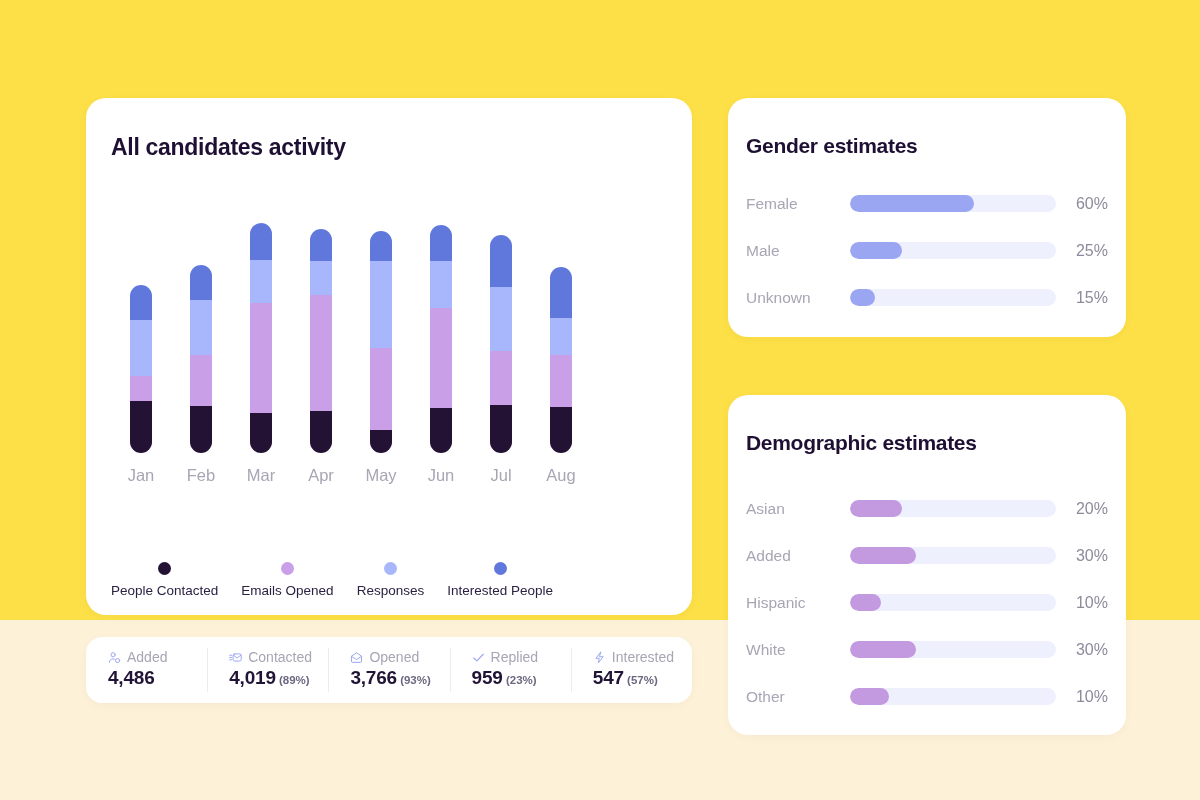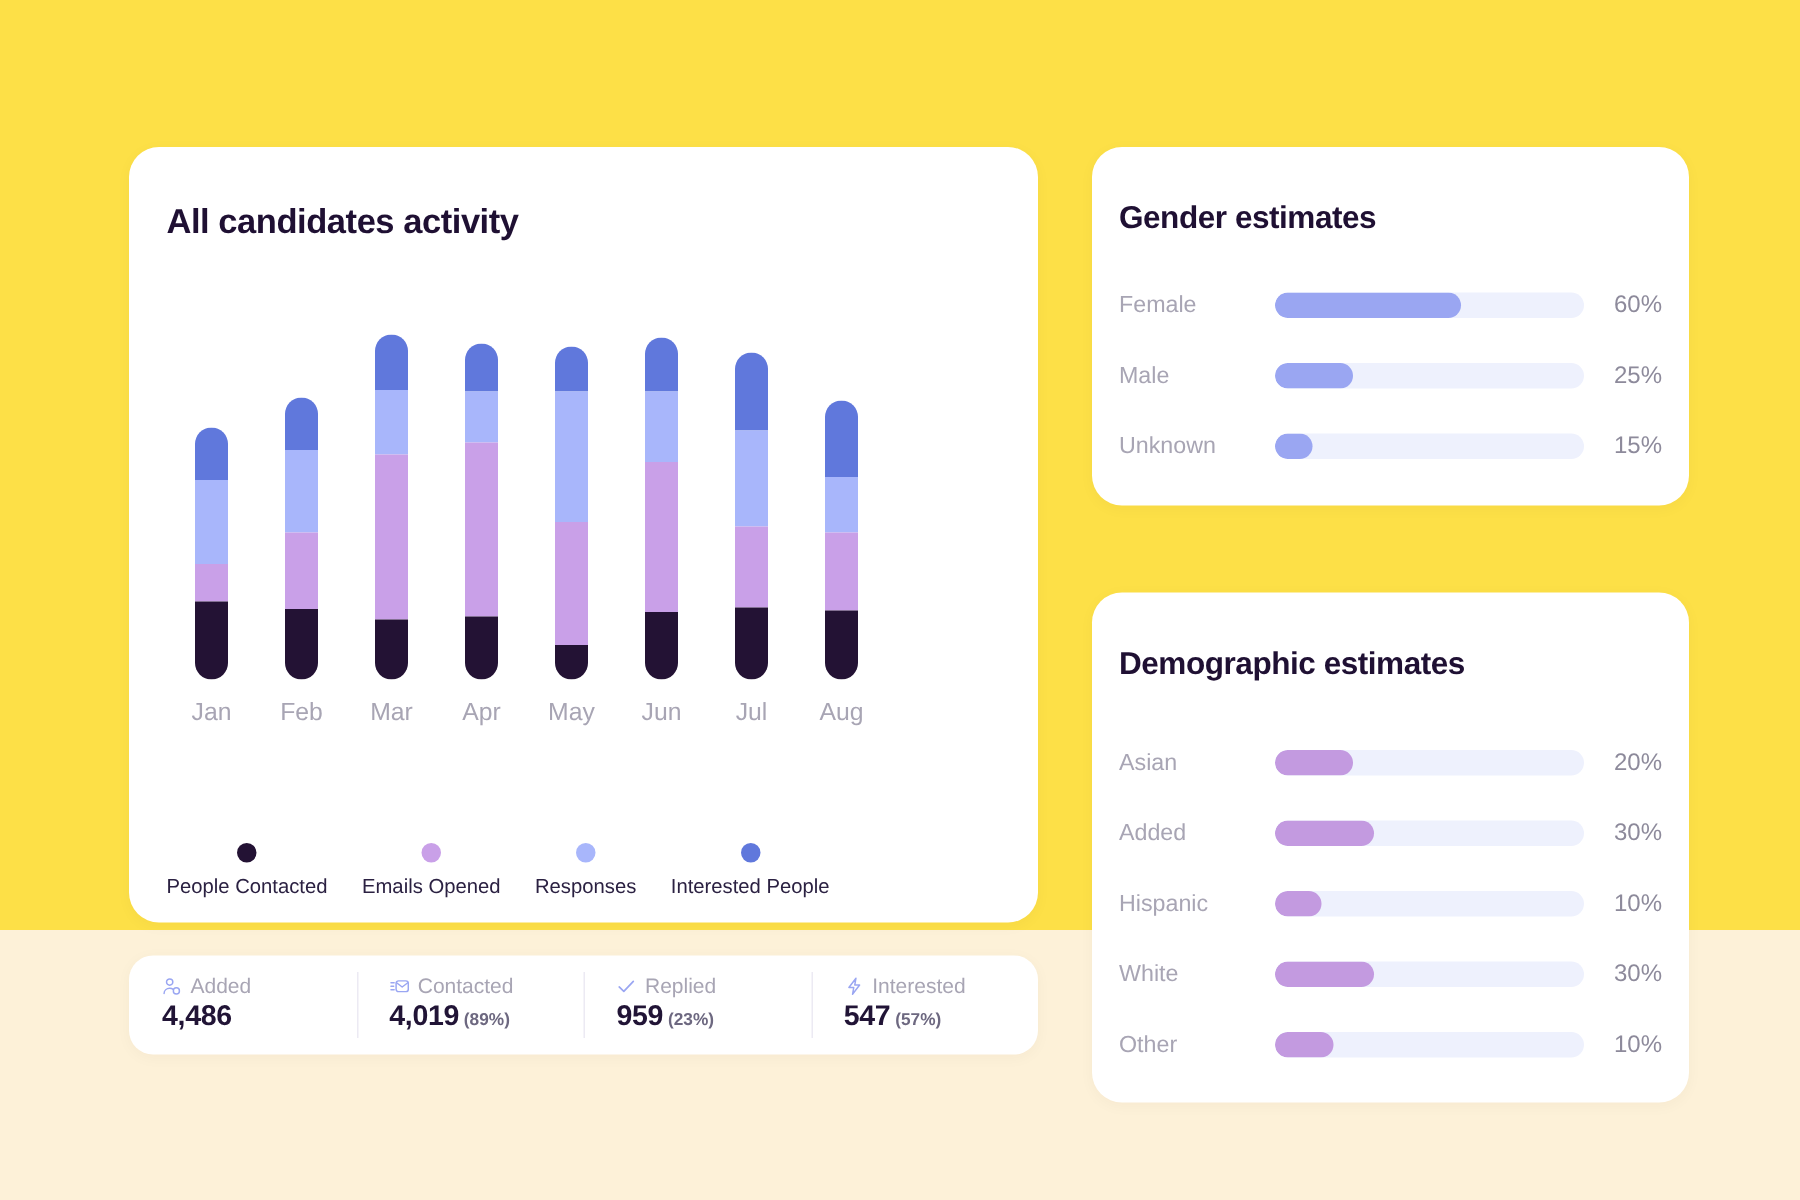--- a/index.html
+++ b/index.html
@@ -295,20 +295,30 @@
                 <rect x="5" y="3.6" width="10" height="8.8" rx="2"></rect>
                 <path d="M5.4 5.1 10 8.6l4.6-3.5"></path>
                 <path d="M0.8 5.2h2.6M0.8 8h2.2M0.8 10.8h2.6"></path>
               </svg></span>
             <span>Contacted</span>
           </div>
           <div class="stat-value">4,019<span class="stat-pct"> (89%)</span></div>
         </div>
         <div class="stat">
           <div class="stat-head">
+            <span class="stat-icon"><svg viewBox="0 0 16 16" fill="none" stroke="currentColor" stroke-width="1.2" stroke-linecap="round" stroke-linejoin="round">
+                <path d="M1.8 12.6V6.4L8 2.2l6.2 4.2v6.2a1.4 1.4 0 0 1-1.4 1.4H3.2a1.4 1.4 0 0 1-1.4-1.4Z"></path>
+                <path d="M1.9 6.6 8 10.6l6.1-4"></path>
+              </svg></span>
+            <span>Opened</span>
+          </div>
+          <div class="stat-value">3,766<span class="stat-pct"> (93%)</span></div>
+        </div>
+        <div class="stat">
+          <div class="stat-head">
             <span class="stat-icon"><svg viewBox="0 0 16 16" fill="none" stroke="currentColor" stroke-width="1.4" stroke-linecap="round" stroke-linejoin="round">
                 <path d="M2.2 8.6 6 12.2 13.8 4"></path>
               </svg></span>
             <span>Replied</span>
           </div>
           <div class="stat-value">959<span class="stat-pct"> (23%)</span></div>
         </div>
         <div class="stat">
           <div class="stat-head">
             <span class="stat-icon"><svg viewBox="0 0 16 16" fill="none" stroke="currentColor" stroke-width="1.2" stroke-linecap="round" stroke-linejoin="round">

